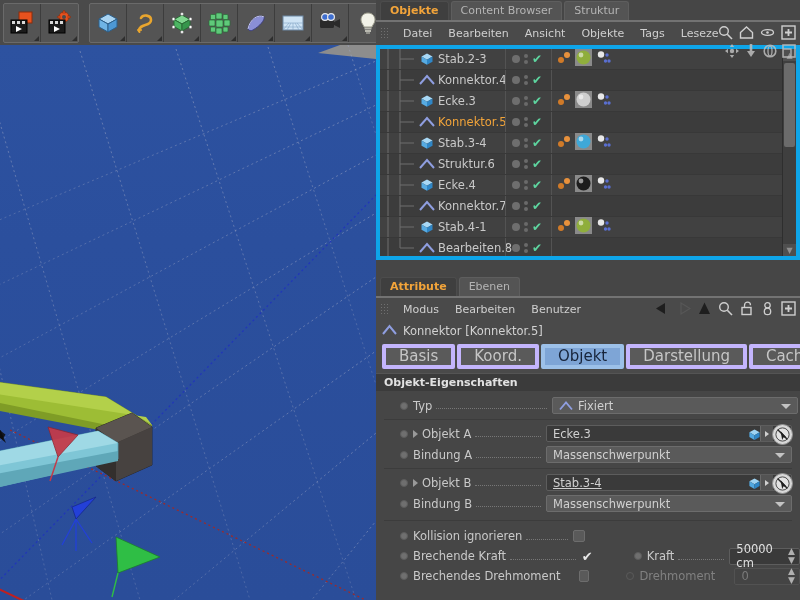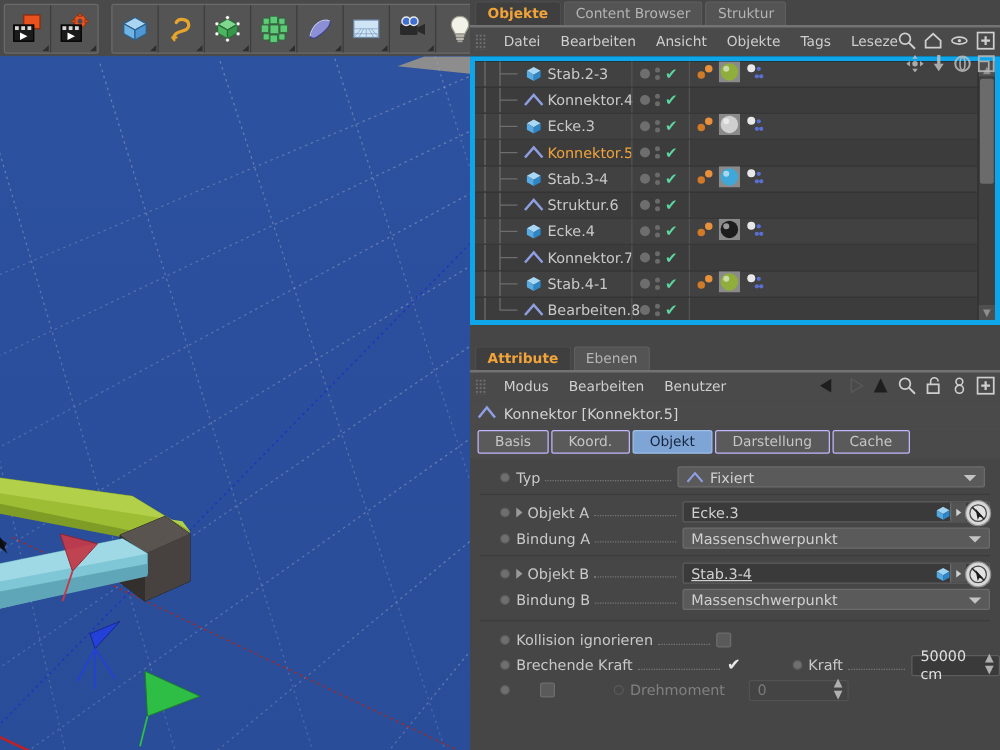--- a/index.html
+++ b/index.html
@@ -166,22 +166,22 @@
     background:#4a4a4a;
     font-size:11.5px;color:#d2d2d2;
   }
   .tabrow{
     display:flex;align-items:center;gap:2px;
     background:#4a4a4a;
     padding:3px 4px 4px 6px;
   }
   .atab{
     height:17px;line-height:17px;padding:0 13px;
-    font-size:11px;color:#c6c6c6;
-    background:#5a5a5a;border:1px solid #c4b5fd;border-radius:2px;
+    font-size:15px;color:#c6c6c6;
+    background:#5a5a5a;border:4px solid #c4b5fd;border-radius:2px;
   }
   .atab.active{background:#7ea5d6;border-color:#9cc0e8;color:#17243a;}
 
   .section-hdr{
     height:17px;line-height:17px;
     background:#3b3b3b;
     color:#e2e2e2;font-weight:bold;font-size:11px;
     padding-left:8px;
     border-top:1px solid #545454;
   }
@@ -940,28 +940,29 @@
       </div>
 
       <div class="tabrow">
         <div class="atab">Basis</div>
         <div class="atab">Koord.</div>
         <div class="atab active">Objekt</div>
         <div class="atab">Darstellung</div>
         <div class="atab">Cache</div>
       </div>
 
+      <div class="section-hdr">Objekt-Eigenschaften</div>
 
       <div class="prop-body">
 
         <div class="prow">
           <span class="pbullet"></span>
           <span class="plabel">Typ</span>
           <span class="pdots"></span>
-          <span class="pfield combo" style="width:246px;margin-right:12px;text-align:center;">
+          <span class="pfield combo" style="width:246px;margin-right:2px;text-align:center;">
             <span style="display:flex;align-items:center;gap:5px;">
               <svg width="14" height="10" viewBox="0 0 14 10">
                   <path d="M1 8.5 L7 1.5 L13 8.5" fill="none" stroke="#8f9ee0" stroke-width="1.8"></path>
                 </svg>
               <span>Fixiert</span>
             </span>
             <span class="caret"></span>
           </span>
         </div>
 
@@ -1066,20 +1067,21 @@
           <span class="plabel">Kraft</span>
           <span class="pdots" style="flex:0 0 46px;"></span>
           <span class="numfield">
             <span>50000 cm</span>
             <span class="spin">▲<br>▼</span>
           </span>
         </div>
 
         <div class="prow" style="height:20px;">
           <span class="pbullet"></span>
+          <span class="plabel">Brechendes Drehmoment</span>
           <span class="pdots" style="flex:0 0 6px;border:none;"></span>
           <span class="chk"></span>
           <span style="width:47px;"></span>
           <span class="pbullet dim"></span>
           <span class="plabel dim">Drehmoment</span>
           <span class="pdots" style="flex:0 0 8px;border:none;"></span>
           <span class="numfield dim">
             <span>0</span>
             <span class="spin">▲<br>▼</span>
           </span>

